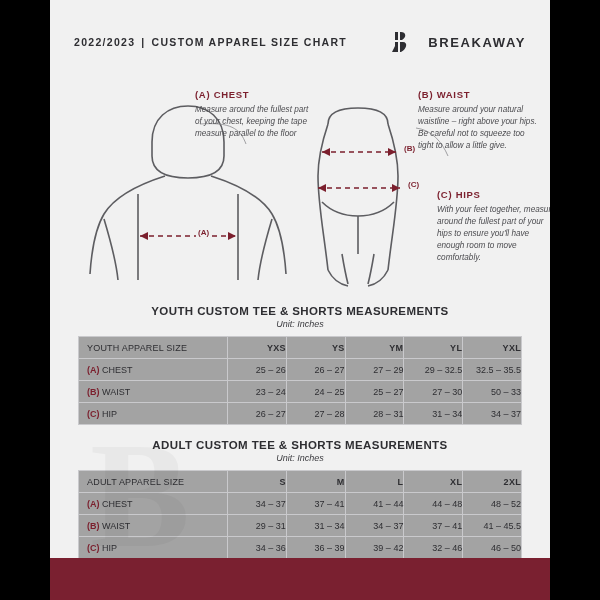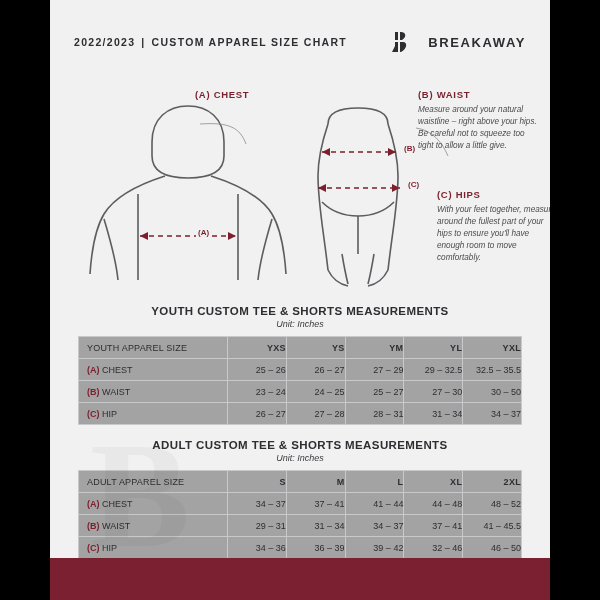--- a/index.html
+++ b/index.html
@@ -244,20 +244,21 @@
         <path d="M356,44 C372,46 382,58 388,72"></path>
       </g>
     </svg>
 
     <span class="tag" style="left:136px; top:144px;">(A)</span>
     <span class="tag" style="left:342px; top:60px;">(B)</span>
     <span class="tag" style="left:346px; top:96px;">(C)</span>
 
     <div class="note note-chest">
       <div class="note-title">(A) CHEST</div>
+      <div class="note-body">Measure around the fullest part of your chest, keeping the tape measure parallel to the floor</div>
     </div>
     <div class="note note-waist">
       <div class="note-title">(B) WAIST</div>
       <div class="note-body">Measure around your natural waistline – right above your hips. Be careful not to squeeze too tight to allow a little give.</div>
     </div>
     <div class="note note-hips">
       <div class="note-title">(C) HIPS</div>
       <div class="note-body">With your feet together, measure around the fullest part of your hips to ensure you'll have enough room to move comfortably.</div>
     </div>
   </div>
@@ -284,21 +285,21 @@
           <td>27 – 29</td>
           <td>29 – 32.5</td>
           <td>32.5 – 35.5</td>
         </tr>
         <tr>
           <td class="rowhead"><span class="lbl">(B)</span> <span>WAIST</span></td>
           <td>23 – 24</td>
           <td>24 – 25</td>
           <td>25 – 27</td>
           <td>27 – 30</td>
-          <td>30 – 50</td>
+          <td>50 – 33</td>
         </tr>
         <tr>
           <td class="rowhead"><span class="lbl">(C)</span> <span>HIP</span></td>
           <td>26 – 27</td>
           <td>27 – 28</td>
           <td>28 – 31</td>
           <td>31 – 34</td>
           <td>34 – 37</td>
         </tr>
       </tbody>

